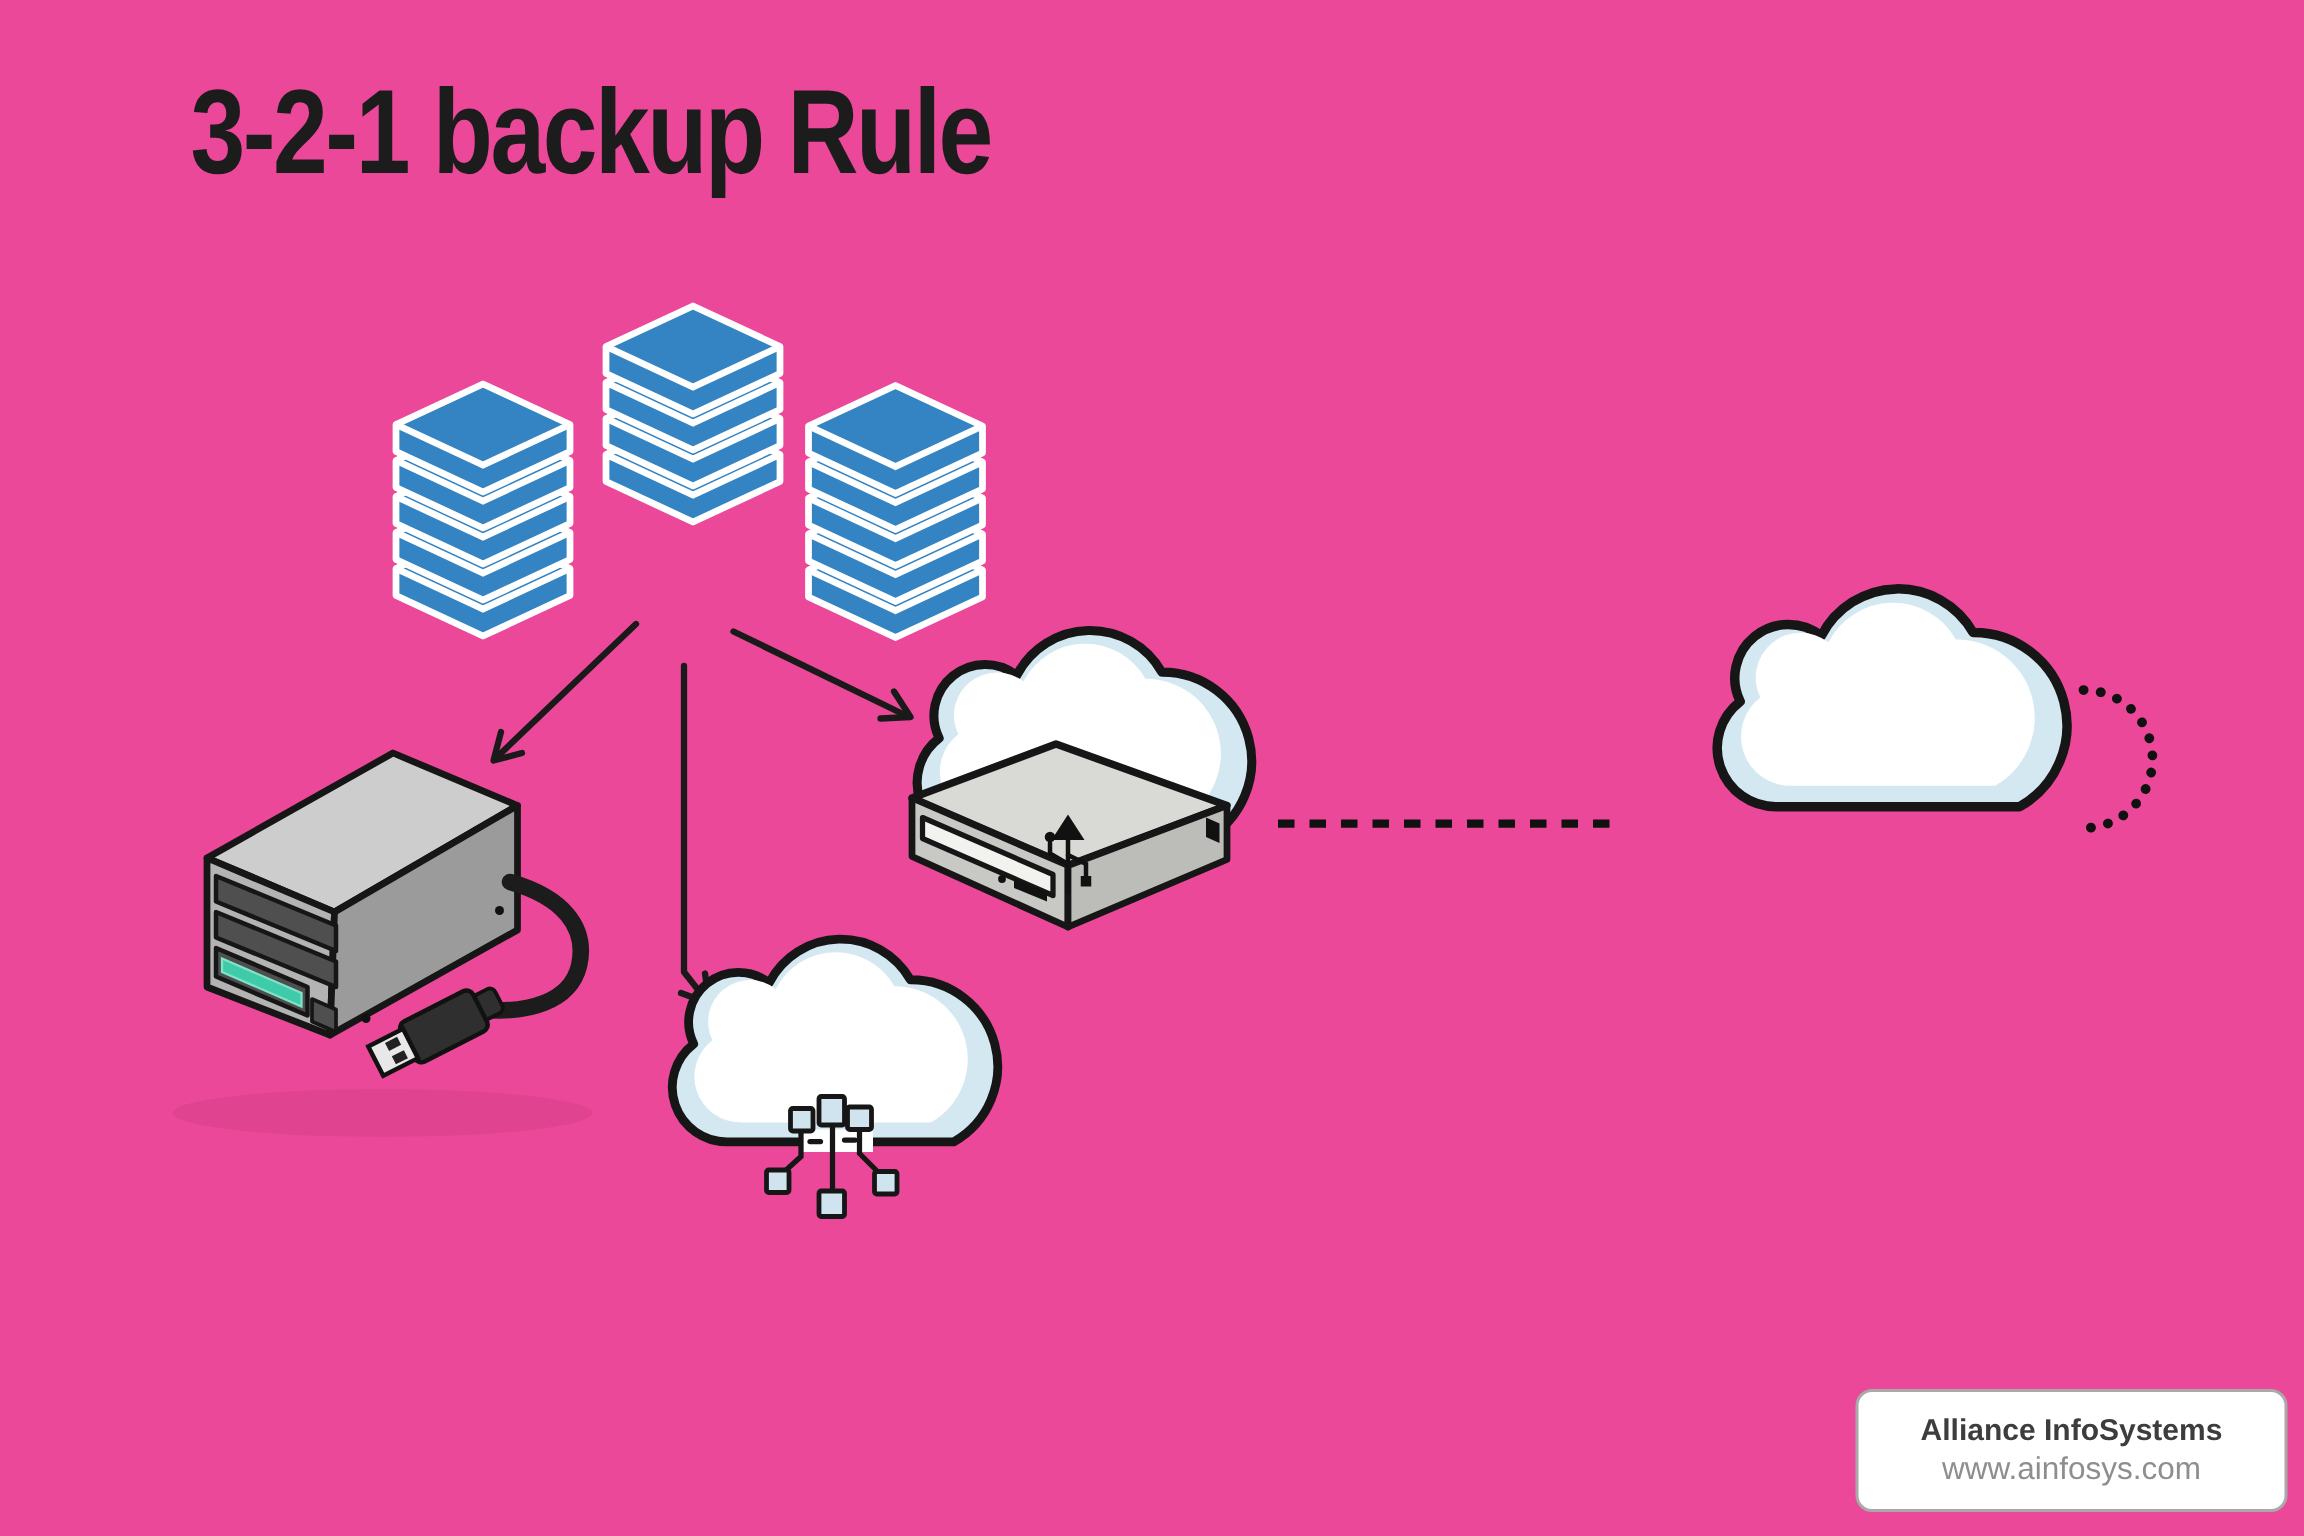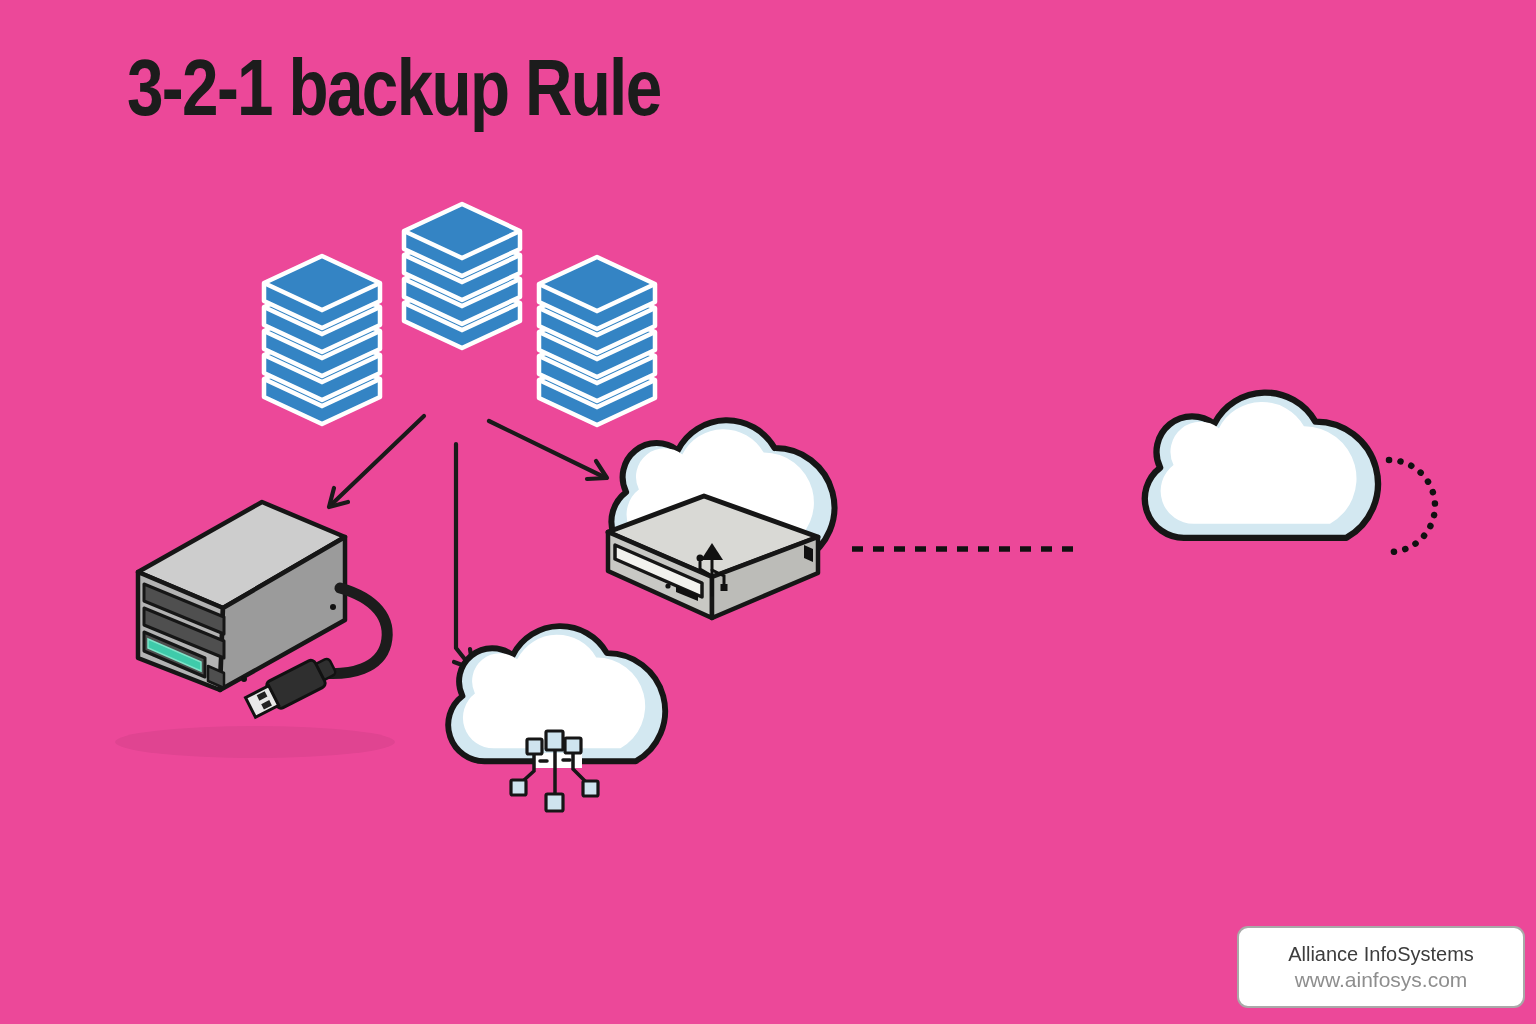--- a/index.html
+++ b/index.html
@@ -25,21 +25,21 @@
   .cloud-inner{fill:#ffffff;stroke:none;}
   .node-sq{fill:var(--node-blue);stroke:var(--ink);stroke-width:3.2;}
   .node-ln{fill:none;stroke:var(--ink);stroke-width:3.5;stroke-linecap:round;}
   .arrow{fill:none;stroke:#1a1a1a;stroke-width:4.2;stroke-linecap:round;stroke-linejoin:round;}
   .edge{stroke:var(--ink);stroke-linejoin:round;}
   .brand-card{
     position:absolute;left:1237px;top:926px;width:284px;height:78px;
     border:2.5px solid #a9a9a9;border-radius:11px;background:#fff;
     display:flex;flex-direction:column;align-items:center;justify-content:center;gap:5px;
   }
-  .brand-name{font-size:20px;font-weight:normal;color:#3d3d3d;line-height:1;}
+  .brand-name{font-size:20px;font-weight:bold;color:#3d3d3d;line-height:1;}
   .brand-url{font-size:21px;color:#8e8e8e;line-height:1;}
 </style>
 </head>
 <body>
 
 <div class="canvas">
 
   <h1 class="title">3-2-1 backup Rule</h1>
 
   <svg class="scene" viewBox="0 0 1536 1024" aria-hidden="true">

